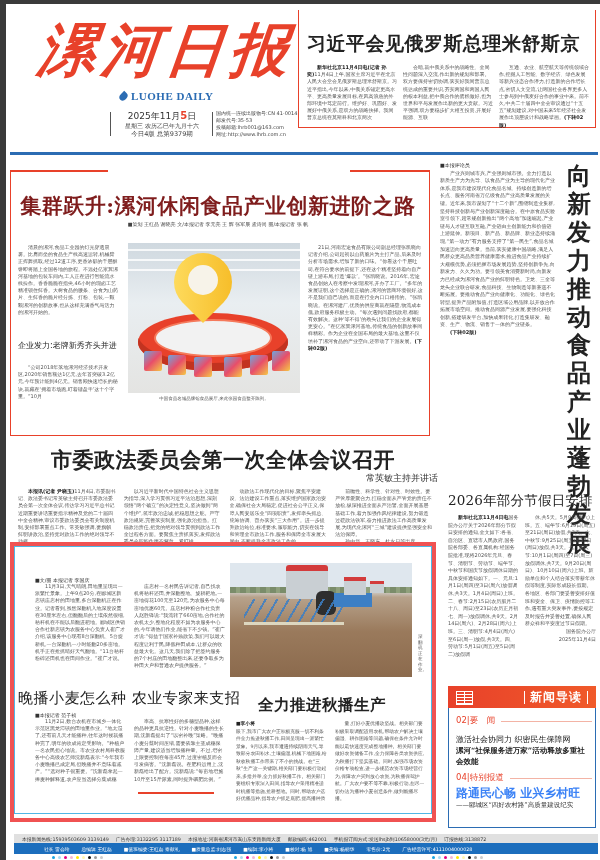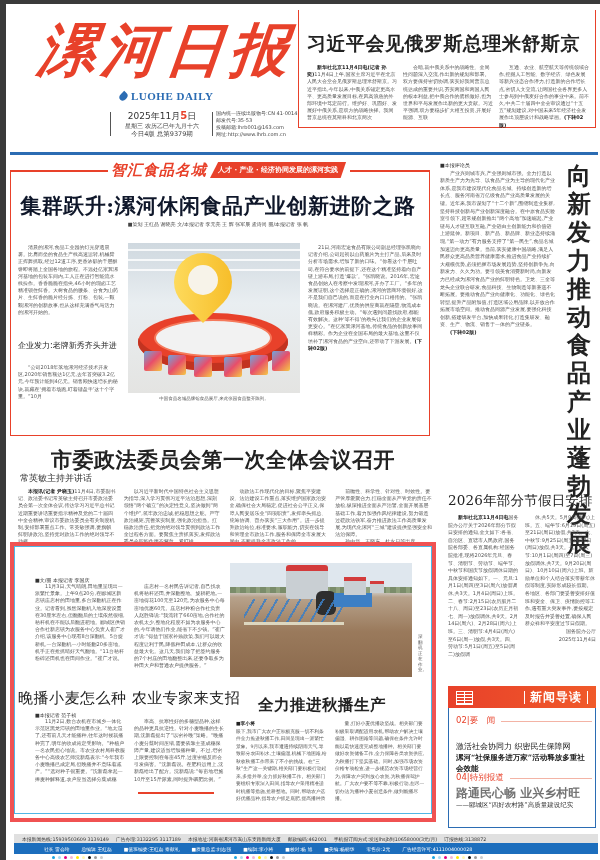--- a/index.html
+++ b/index.html
@@ -33,21 +33,21 @@
 
 .blue-rule{position:absolute;left:2px;top:146px;width:588px;height:3px;background:#2b6cb3}
 
 
 .feature{position:absolute;left:2px;top:164px;width:420px;height:266px;border:1.5px solid #e8412a;border-top:none}
 .feature-top-l{position:absolute;left:2px;top:164px;width:98px;height:1.5px;background:#e8412a}
 .feature-top-r{position:absolute;left:342px;top:164px;width:80px;height:1.5px;background:#e8412a}
 .feat-tag{position:absolute;left:103px;top:155px;height:18px;display:flex;align-items:center}
 .feat-tag .t1{font-family:"DejaVu Sans",sans-serif;font-weight:bold;font-style:italic;font-size:15px;color:#e8412a;letter-spacing:1px}
 .feat-tag .t2{background:#e8412a;color:#fff;font-size:7px;font-weight:bold;padding:3px 8px 3px 8px;margin-left:3px;clip-path:polygon(6% 0,100% 0,96% 100%,0 100%)}
-.feat-h{position:absolute;left:0;top:186px;width:420px;text-align:center;font-family:"DejaVu Serif",serif;font-size:21px;font-weight:bold;color:#0f172a;letter-spacing:.5px}
+.feat-h{position:absolute;left:0;top:186px;width:420px;text-align:center;font-family:"DejaVu Serif",serif;font-size:21px;font-weight:bold;color:#7f1d1d;letter-spacing:.5px}
 .byline{position:absolute;left:0;top:215px;width:420px;text-align:center;font-size:5px;color:#444}
 .feat-left{position:absolute;left:10px;top:238px;width:100px;font-size:5px;line-height:7.2px;color:#555;text-indent:2em}
 .feat-sub{position:absolute;left:10px;top:334px;width:100px;font-size:8px;font-weight:normal;color:#222;line-height:11px}
 .feat-left2{position:absolute;left:10px;top:358px;width:100px;font-size:5px;line-height:7.2px;color:#555;text-indent:2em}
 .feat-photo{position:absolute;left:120px;top:237px;width:172px;height:150px;background:linear-gradient(180deg,#cfd8df 0%,#e9eef1 40%,#e4e4e2 100%);overflow:hidden}
 .feat-photo .beam{position:absolute;left:0;width:172px;height:2px;background:#fff;opacity:.8}
 .feat-photo .ring{position:absolute;left:10px;top:70px;width:150px;height:58px;border-radius:50%;background:#e8412a;box-shadow:inset 0 -8px 0 #c23320}
 .feat-photo .ring2{position:absolute;left:26px;top:76px;width:118px;height:38px;border-radius:50%;background:#f2f2f2;border:2px solid #f57a5c}
 .feat-photo .pin{position:absolute;left:46px;top:10px;width:58px;height:58px;border-radius:50% 50% 50% 0;transform:rotate(-45deg);background:linear-gradient(135deg,#ffe066,#f5b820)}
 .feat-photo .pin-hole{position:absolute;left:60px;top:22px;width:30px;height:30px;border-radius:50%;background:#f7f3e9}
@@ -56,44 +56,44 @@
 .feat-right{position:absolute;left:300px;top:238px;width:115px;font-size:5px;line-height:7.2px;color:#555;text-indent:2em}
 .feat-right .jump{color:#222;font-weight:bold}
 
 
 .vert-article{position:absolute;left:432px;top:156px;width:116px;font-size:5px;line-height:7.6px;color:#555;text-indent:2em}
 .vert-article .lead{text-indent:0;color:#333}
 .vert-title{position:absolute;left:557px;top:156px;width:28px;font-family:"DejaVu Serif",serif;font-size:24px;font-weight:bold;color:#222;line-height:28.2px;text-align:center}
 
 
 .pol-h{position:absolute;left:0;top:440px;width:430px;text-align:center;font-family:"DejaVu Serif",serif;font-size:21px;font-weight:bold;color:#222;letter-spacing:.5px}
-.pol-sub{position:absolute;left:12px;top:466px;width:430px;text-align:left;font-size:9px;color:#333}
+.pol-sub{position:absolute;left:0;top:466px;width:430px;text-align:right;font-size:9px;color:#333}
 .pol-body{position:absolute;left:10px;top:482px;width:415px;display:flex;gap:8px}
 .pol-body .col{font-size:5px;line-height:7.2px;padding:0}
 
 
 .hol-h{position:absolute;left:440px;top:486px;font-family:"DejaVu Serif",serif;font-size:13.5px;color:#222;letter-spacing:.2px}
 .hol-body{position:absolute;left:440px;top:508px;width:148px;display:flex;gap:6px}
 .hol-body .col{font-size:5px;line-height:7.6px;padding:0}
 .hol-body .sig{text-align:right;text-indent:0}
 
 
 .guide{position:absolute;left:440px;top:680px;width:148px;height:142px;border:1.5px solid #2b6cb3;border-top:none}
 .guide-head{position:absolute;left:440px;top:680px;width:148px;height:22px;background:linear-gradient(90deg,#e8412a,#f05a2a);display:flex;align-items:center;color:#fff}
 .guide-head .book{margin-left:8px;width:16px;height:12px;position:relative}
 .guide-head .book::before,.guide-head .book::after{content:"";position:absolute;top:0;width:7px;height:12px;border:1.5px solid #fff;background:repeating-linear-gradient(180deg,transparent 0 2px,#fff 2px 3px)}
 .guide-head .book::before{left:0}
 .guide-head .book::after{left:8px}
 .guide-head .gt{margin-left:auto;margin-right:8px;font-size:12px;font-weight:bold;letter-spacing:1px;border-left:1.5px solid #fff;border-right:1.5px solid #fff;padding:0 5px;line-height:13px}
 .gi{position:absolute;left:448px;width:136px}
 .gi .sec{font-size:8.5px;color:#e8412a;display:flex;align-items:center}
 .gi .sec::after{content:"";flex:1;height:1px;background:#f3b3a5;margin-left:6px}
-.gi .l1{font-size:8px;color:#222;line-height:11px;margin-top:14px}
+.gi .l1{font-size:8px;color:#222;line-height:11px;margin-top:7px}
 .gi .l2{font-size:7.5px;color:#222;line-height:11px;font-family:"DejaVu Serif",serif;font-weight:bold}
-.gi .l3{font-size:12px;color:#737373;font-family:"DejaVu Serif",serif;font-weight:bold;line-height:16px;margin-top:1px}
+.gi .l3{font-size:12px;color:#3b82f6;font-family:"DejaVu Serif",serif;font-weight:bold;line-height:16px;margin-top:1px}
 .gi .l4{font-size:6.5px;color:#333;line-height:9px}
 
 
 .agri{position:absolute;left:2px;top:536px;width:426px;height:280px;border:4px solid #f05252}
 .agri-inner{position:absolute;left:6px;top:540px;width:418px;height:268px;border:1px solid #4fb7e6}
 .agri-h1{position:absolute;left:58px;top:546px;font-family:"DejaVu Serif",serif;font-size:17px;font-weight:bold;color:#222;letter-spacing:1px}
 .agri-byline{position:absolute;left:27px;top:571px;font-size:5px;color:#333}
 .agri-a{position:absolute;left:27px;top:577px;width:190px;display:flex;gap:8px}
 .agri-a .col{font-size:5px;line-height:7.2px;padding:0}
 .agri-photo{position:absolute;left:222px;top:557px;width:182px;height:114px;background:linear-gradient(180deg,#dfe7ee 0%,#dfe7ee 22%,#b7a28b 30%,#9a7a5c 60%,#8b6a4d 100%);overflow:hidden}
@@ -158,24 +158,20 @@
       <div class="col">会晤,就中俄关系中的战略性、全局性问题深入交流,作出新的规划和部署。双方要保持密切协调,落实好我同普京总统达成的重要共识,夯实两国和两国人民的根本利益,把中俄合作的蛋糕做好,也为世界和平与发展作出新的更大贡献。习近平强调,双方要稳步扩大相互投资,开展好能源、互联</div>
       <div class="col"><span>互通、农业、航空航天等传统领域合作,挖掘人工智能、数字经济、绿色发展等新兴业态合作潜力,打造新的合作增长点,密切人文交流,让两国社会各界更多人士参与到中俄友好合作的事业中来。前不久,中共二十届四中全会审议通过“十五五”规划建议,对中国未来5年经济社会发展作出顶层设计和战略擘画。</span><span class="jump">(下转02版)</span></div>
     </div>
   </div>
 
   <div class="blue-rule" style="top:146px"></div>
 
   <div class="feature"></div>
   <div class="feature-top-l"></div>
   <div class="feature-top-r"></div>
-  <div class="feat-tag">
-    <span class="t1">智汇食品名城</span>
-    <span class="t2">人才 · 产业 · 经济协同发展的漯河实践</span>
-  </div>
   <div class="feat-h">集群跃升:漯河休闲食品产业创新进阶之路</div>
   <div class="byline">■策划 王红品 谢晓亮   文/本报记者 李元亮 王 辉 张军辰 孟诗尚   图/本报记者 张 帆</div>
   <div class="feat-left">清晨的漯河,食品工业园的灯光穿透晨雾。比肩而坐的食品生产线高速运转,机械臂正挥舞抓取,经过12道工序,更香浓郁的千层酥饼即将踏上全国各地的旅程。不远处亿家翼漯河基地的包装车间内,工人正在进行智能流水线操作。香香脆脆在指尖,46小时的现卤工艺精准锁住鲜香。大树食品的腰条、合食为山药片、生鲜香的脆片经分拣、打粉、包装,一颗颗漯河的创新故事,也从这样充满香气与活力的漯河开始的。</div>
   <div class="feat-sub">企业发力:老牌新秀齐头并进</div>
   <div class="feat-left2">“公司2018年落地漯河经济技术开发区,2020年销售额达1亿元,去年首突破3.2亿元,今年预计能到4亿元。销售额快速增长的秘诀,就藏在‘拥着市场跑,盯着键盘干’这十个字里。”10月</div>
   <div class="feat-photo">
     <div class="beam" style="top:6px"></div>
       <div class="beam" style="top:16px"></div>
       <div class="beam" style="top:26px"></div>
     <div class="ring"></div>

